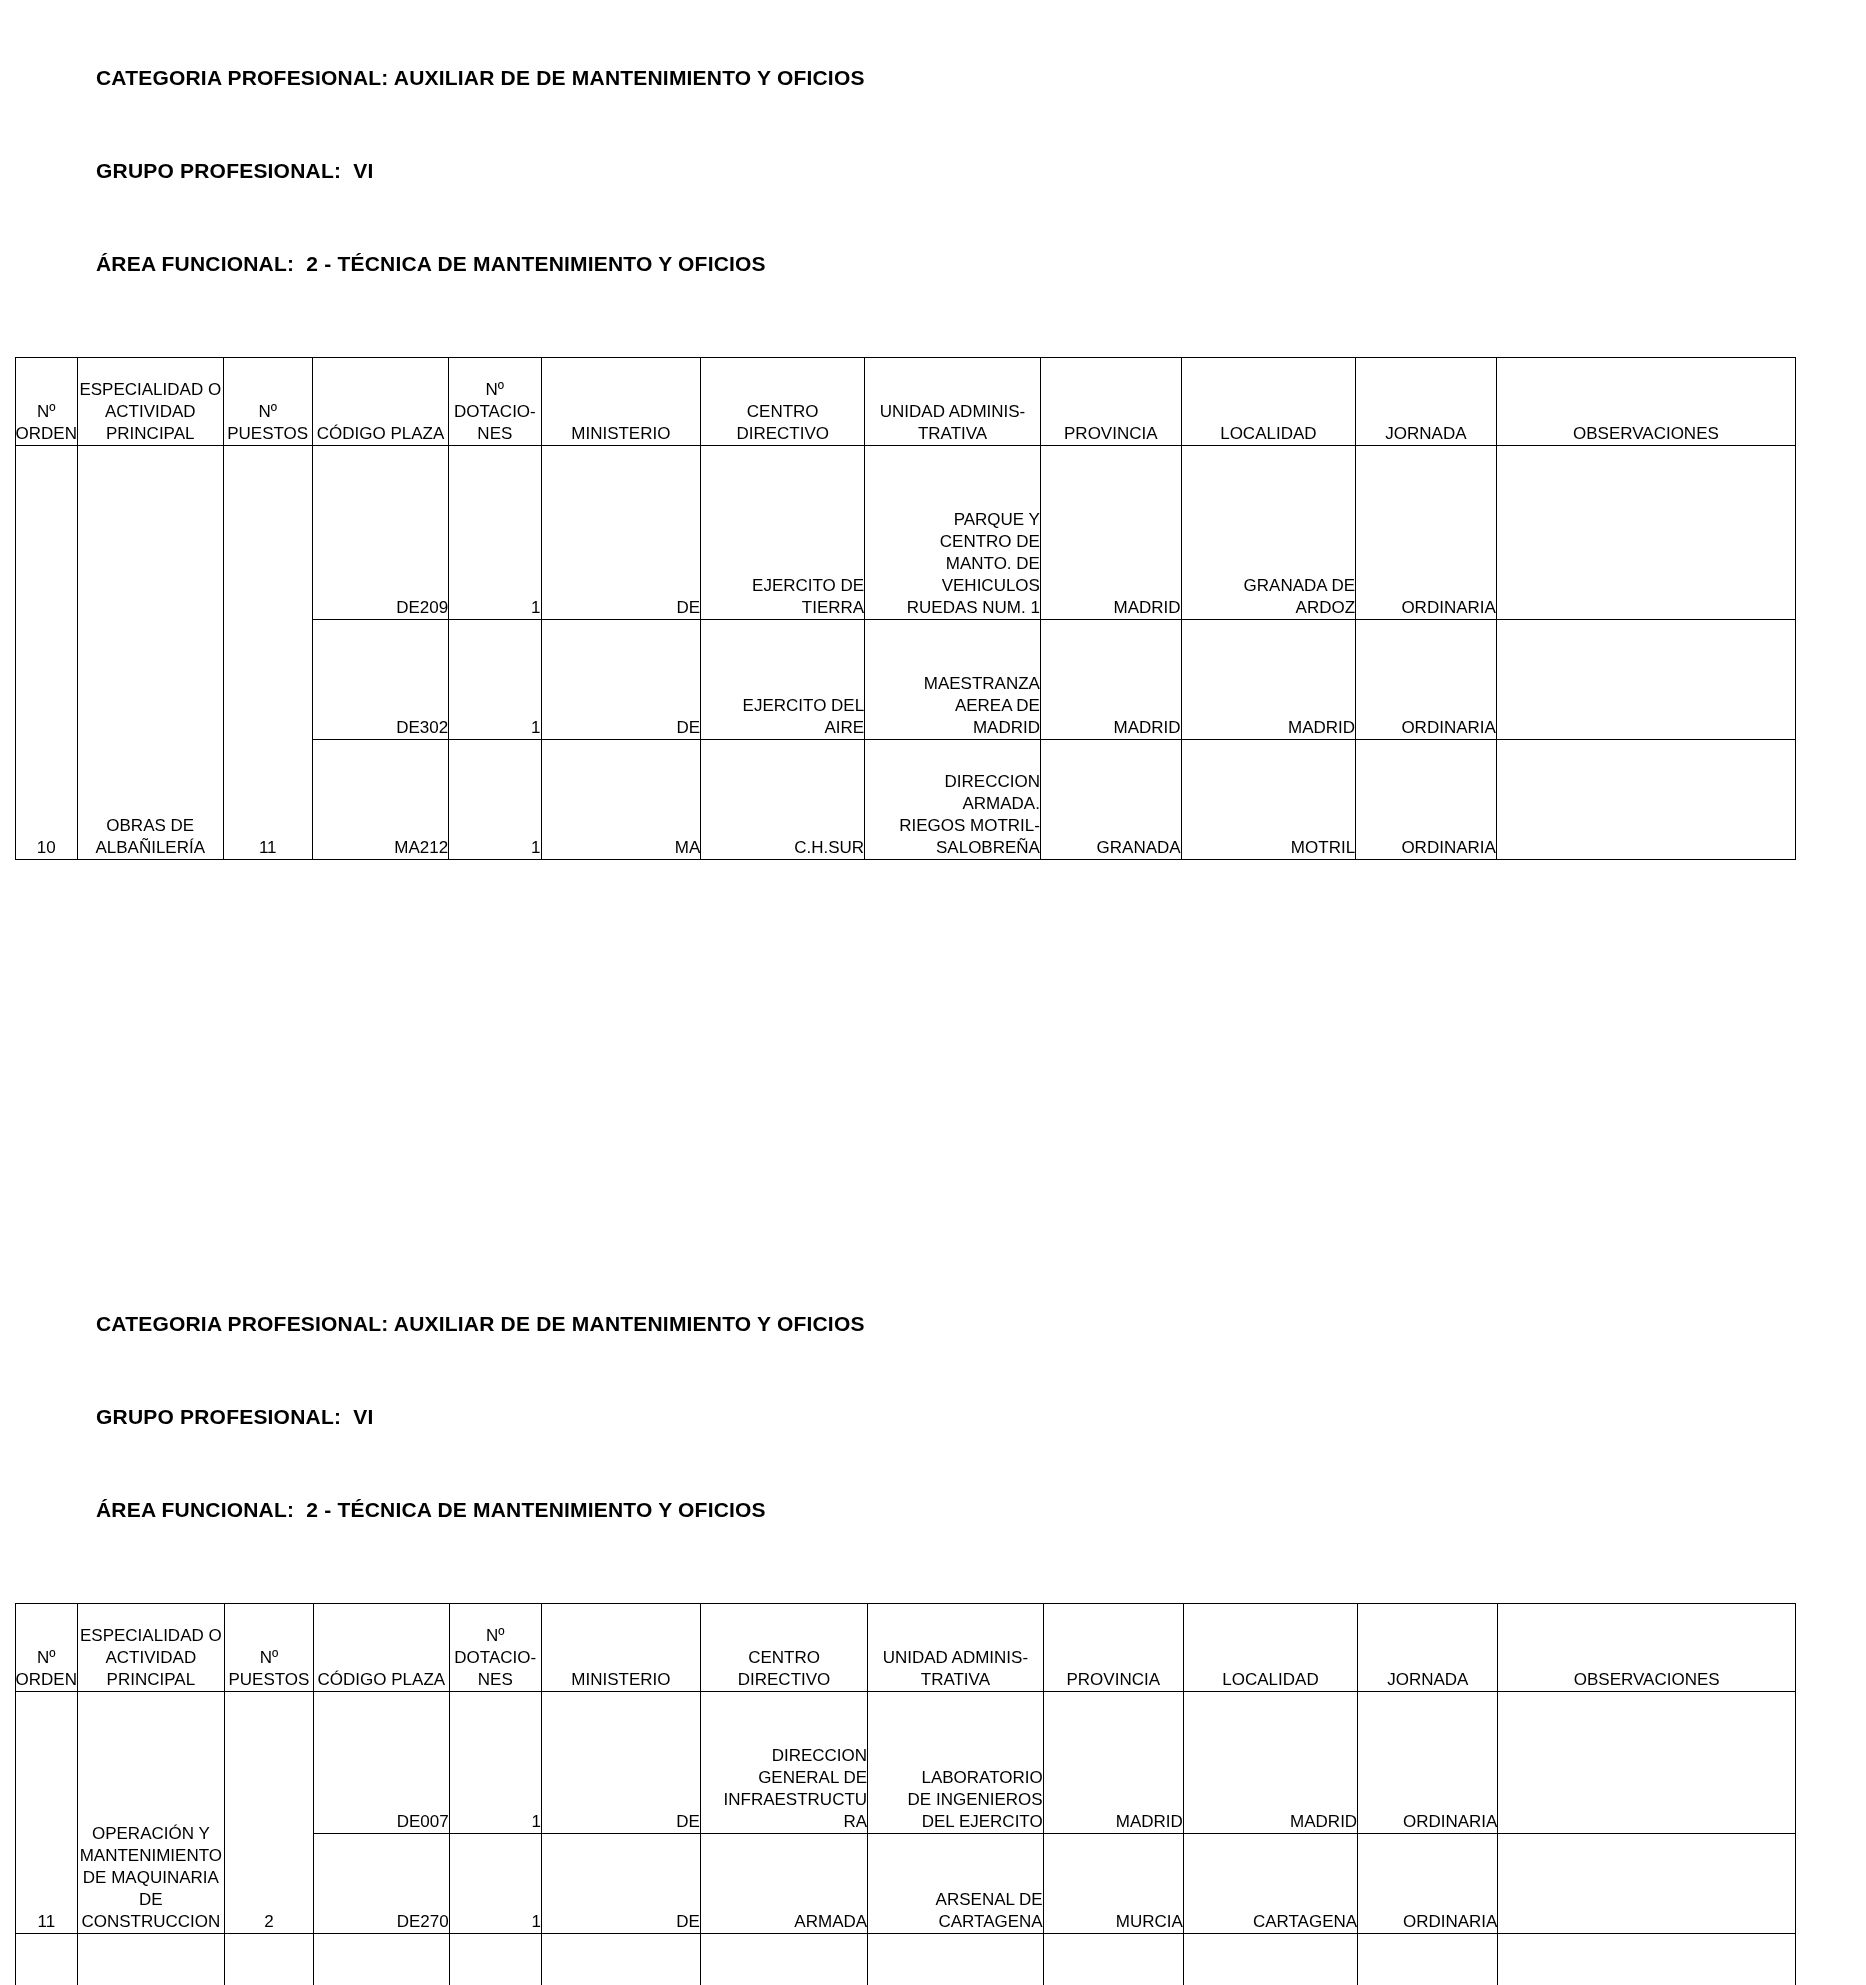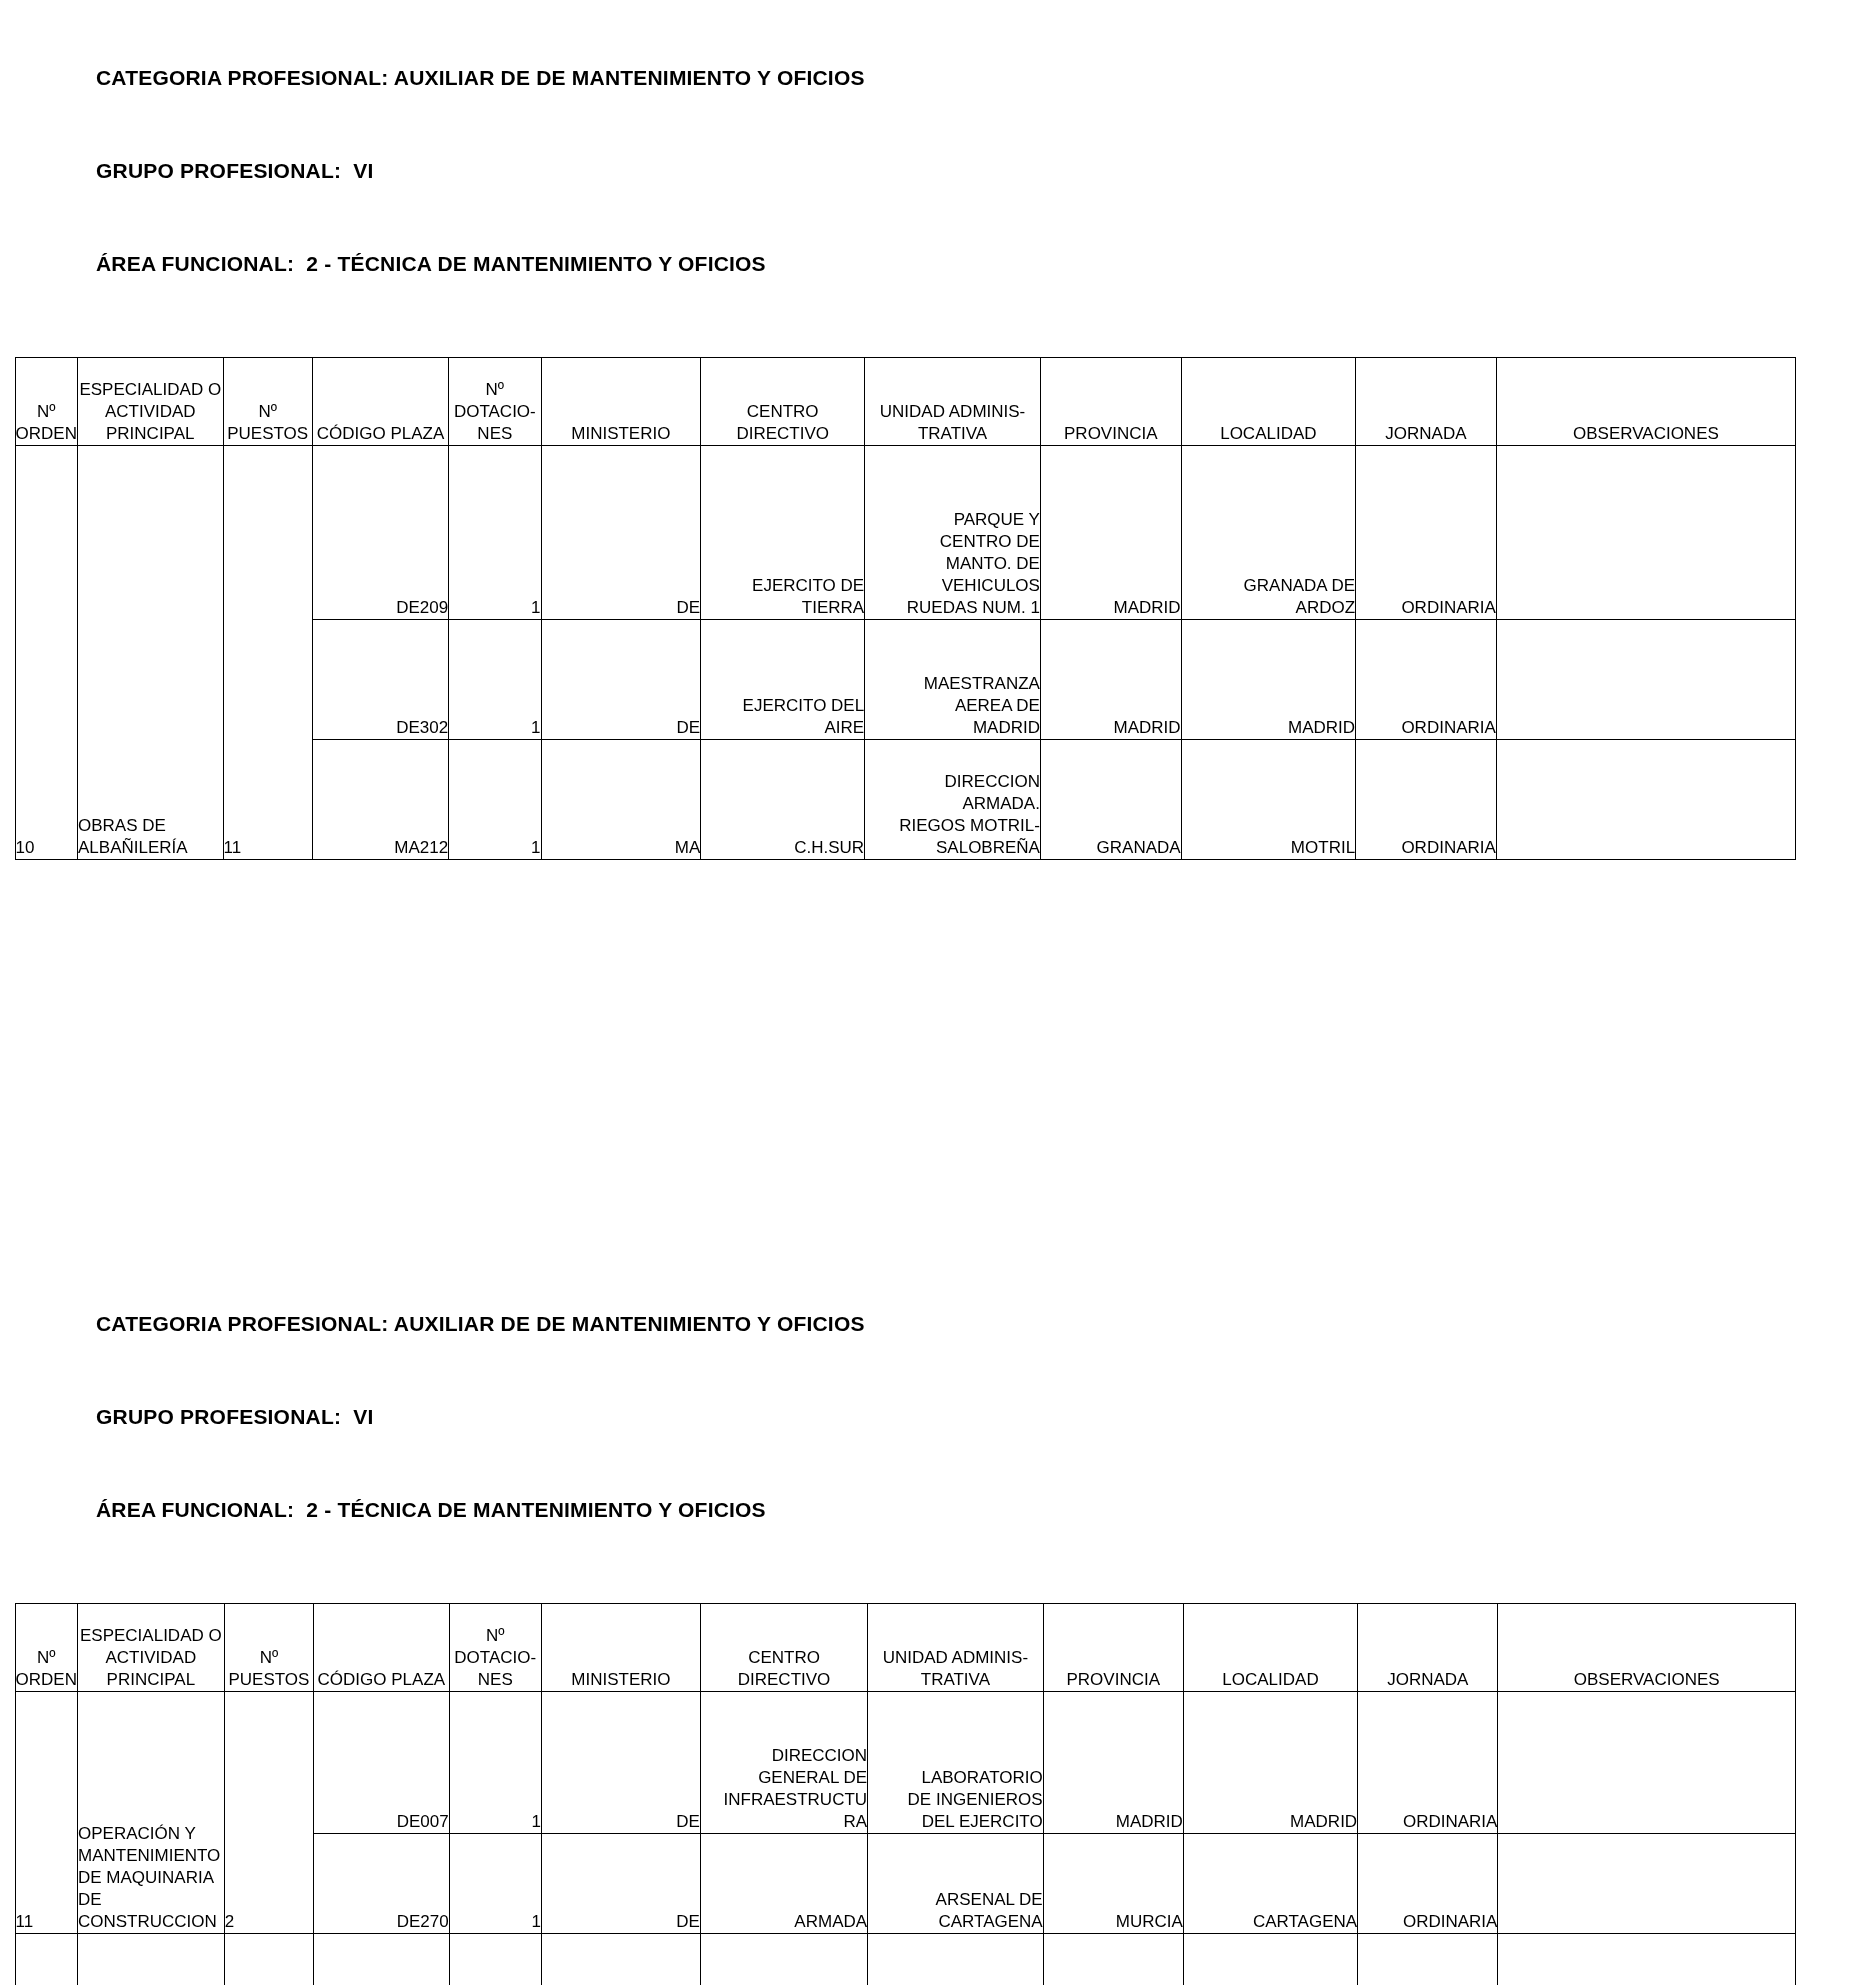--- a/index.html
+++ b/index.html
@@ -57,20 +57,21 @@
     text-align: center;
     vertical-align: middle;
     height: 87px;
     padding: 3.2px 3.2px;
     font-weight: normal;
   }
   th.hcell span {
     display: block;
   }
   td.c-center {
+    text-align: center;
     vertical-align: middle;
   }
   td.c-left {
     text-align: right;
     padding-left: 4.9px;
     vertical-align: bottom;
     padding-bottom: 3.2px;
   }
   td.c-center-bottom {
     text-align: right;

